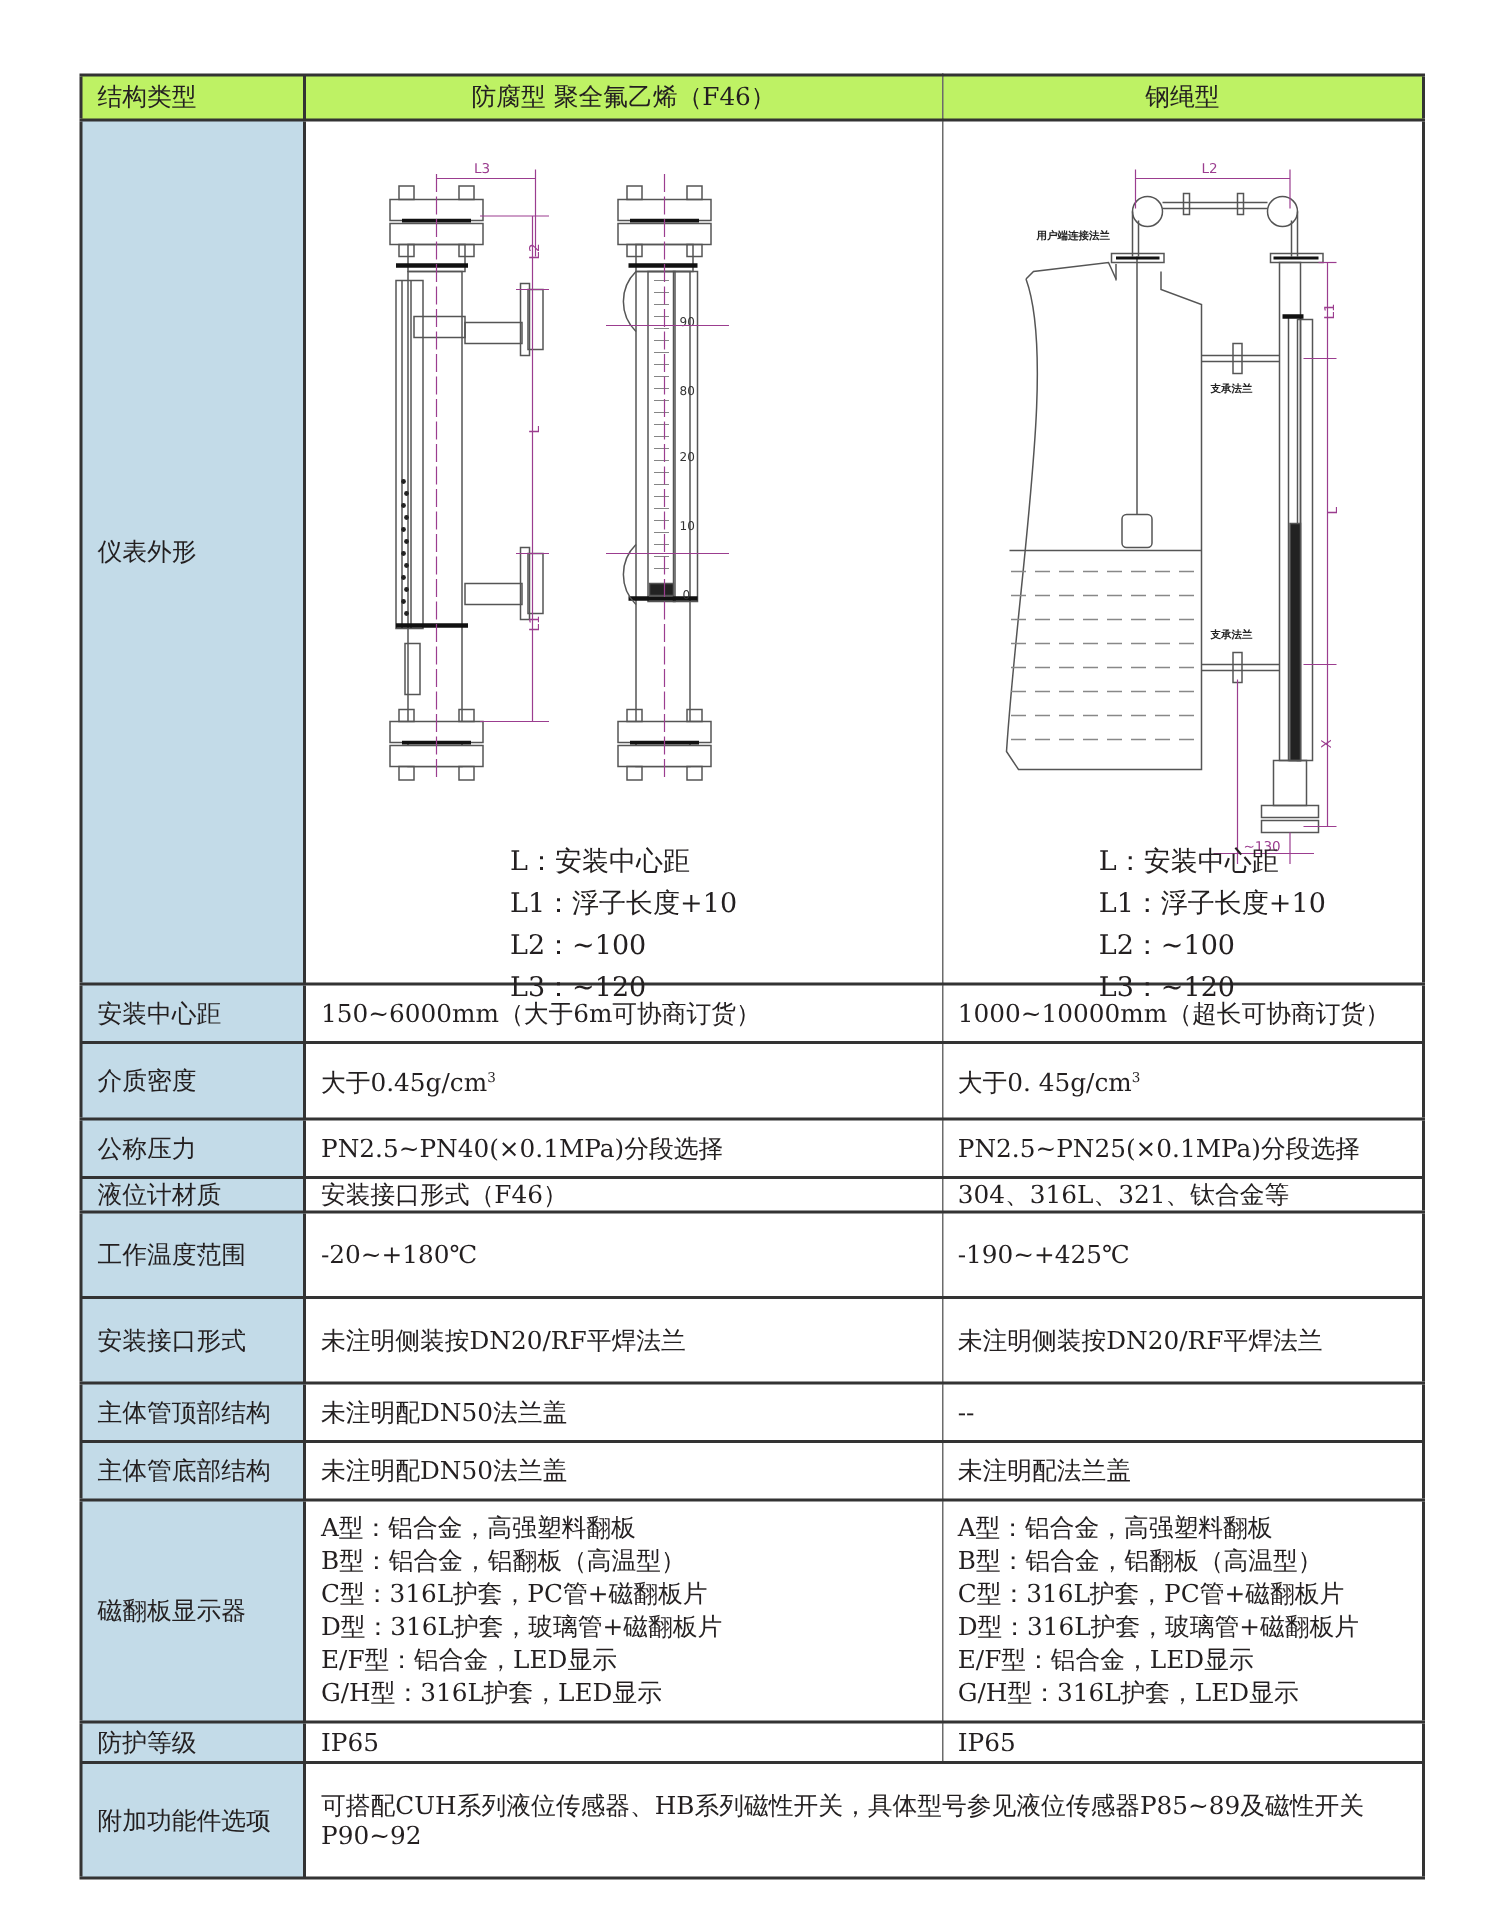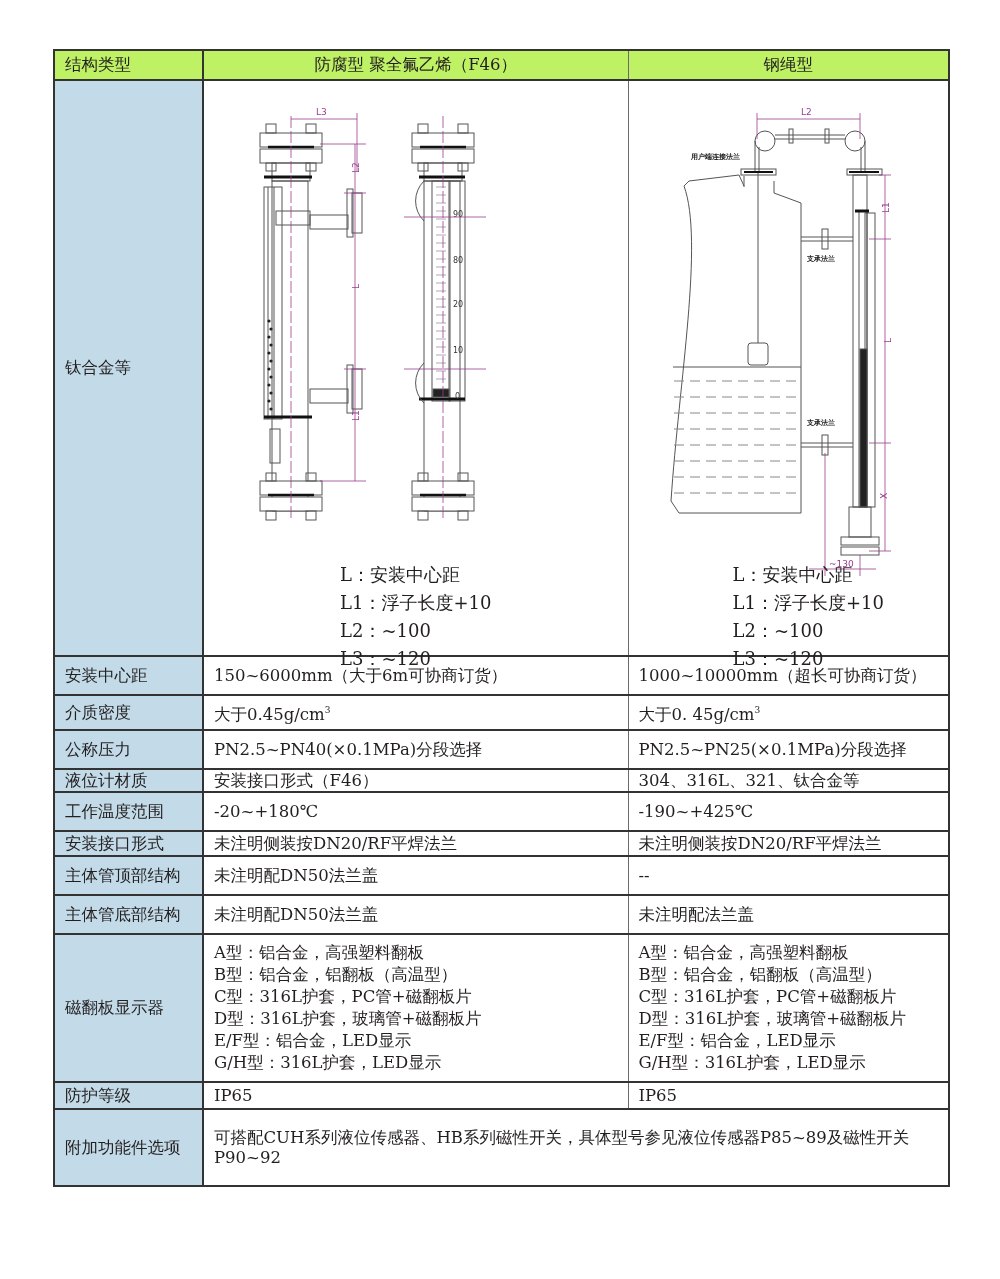--- a/index.html
+++ b/index.html
@@ -28,21 +28,21 @@
       <col style="width:425px">
       <col style="width:321px">
     </colgroup>
   <tbody>
       <tr class="header">
     <td class="label">结构类型</td>
     <td>防腐型 聚全氟乙烯（F46）</td>
     <td>钢绳型</td>
   </tr>
   <tr>
-    <td class="label">钛合金等</td>
+    <td class="label">仪表外形</td>
     <td class="drawing-cell">
       <svg width="425" height="574" viewBox="0 0 425 574" style="position:absolute;left:0;top:0">
         <g stroke="#555" fill="none" stroke-width="1">
 
           <rect x="56" y="52" width="62" height="14" fill="#fff"></rect>
           <rect x="56" y="68" width="62" height="14" fill="#fff"></rect>
           <line x1="64" y1="66" x2="110" y2="66" stroke="#111" stroke-width="2.5"></line>
           <rect x="62" y="43" width="10" height="9"></rect>
               <rect x="102" y="43" width="10" height="9"></rect>
           <rect x="62" y="82" width="10" height="8"></rect>
@@ -256,41 +256,41 @@
         <div>L2：~100</div>
         <div>L3：~120</div>
       </div>
     </td>
   </tr>
   <tr style="height:39px">
     <td class="label">安装中心距</td>
     <td class="val">150~6000mm（大于6m可协商订货）</td>
     <td class="val">1000~10000mm（超长可协商订货）</td>
   </tr>
-  <tr style="height:35px">
+  <tr style="height:51px">
     <td class="label">介质密度</td>
     <td class="val"><span>大于0.45g/cm</span><sup>3</sup></td>
     <td class="val"><span>大于0. 45g/cm</span><sup>3</sup></td>
   </tr>
   <tr style="height:39px">
     <td class="label">公称压力</td>
     <td class="val">PN2.5~PN40(×0.1MPa)分段选择</td>
     <td class="val">PN2.5~PN25(×0.1MPa)分段选择</td>
   </tr>
   <tr style="height:23px">
     <td class="label">液位计材质</td>
     <td class="val">安装接口形式（F46）</td>
     <td class="val">304、316L、321、钛合金等</td>
   </tr>
-  <tr style="height:39px">
+  <tr style="height:57px">
     <td class="label">工作温度范围</td>
     <td class="val">-20~+180℃</td>
     <td class="val">-190~+425℃</td>
   </tr>
-  <tr style="height:25px">
+  <tr style="height:57px">
     <td class="label">安装接口形式</td>
     <td class="val">未注明侧装按DN20/RF平焊法兰</td>
     <td class="val">未注明侧装按DN20/RF平焊法兰</td>
   </tr>
   <tr style="height:39px">
     <td class="label">主体管顶部结构</td>
     <td class="val">未注明配DN50法兰盖</td>
     <td class="val">--</td>
   </tr>
   <tr style="height:39px">

